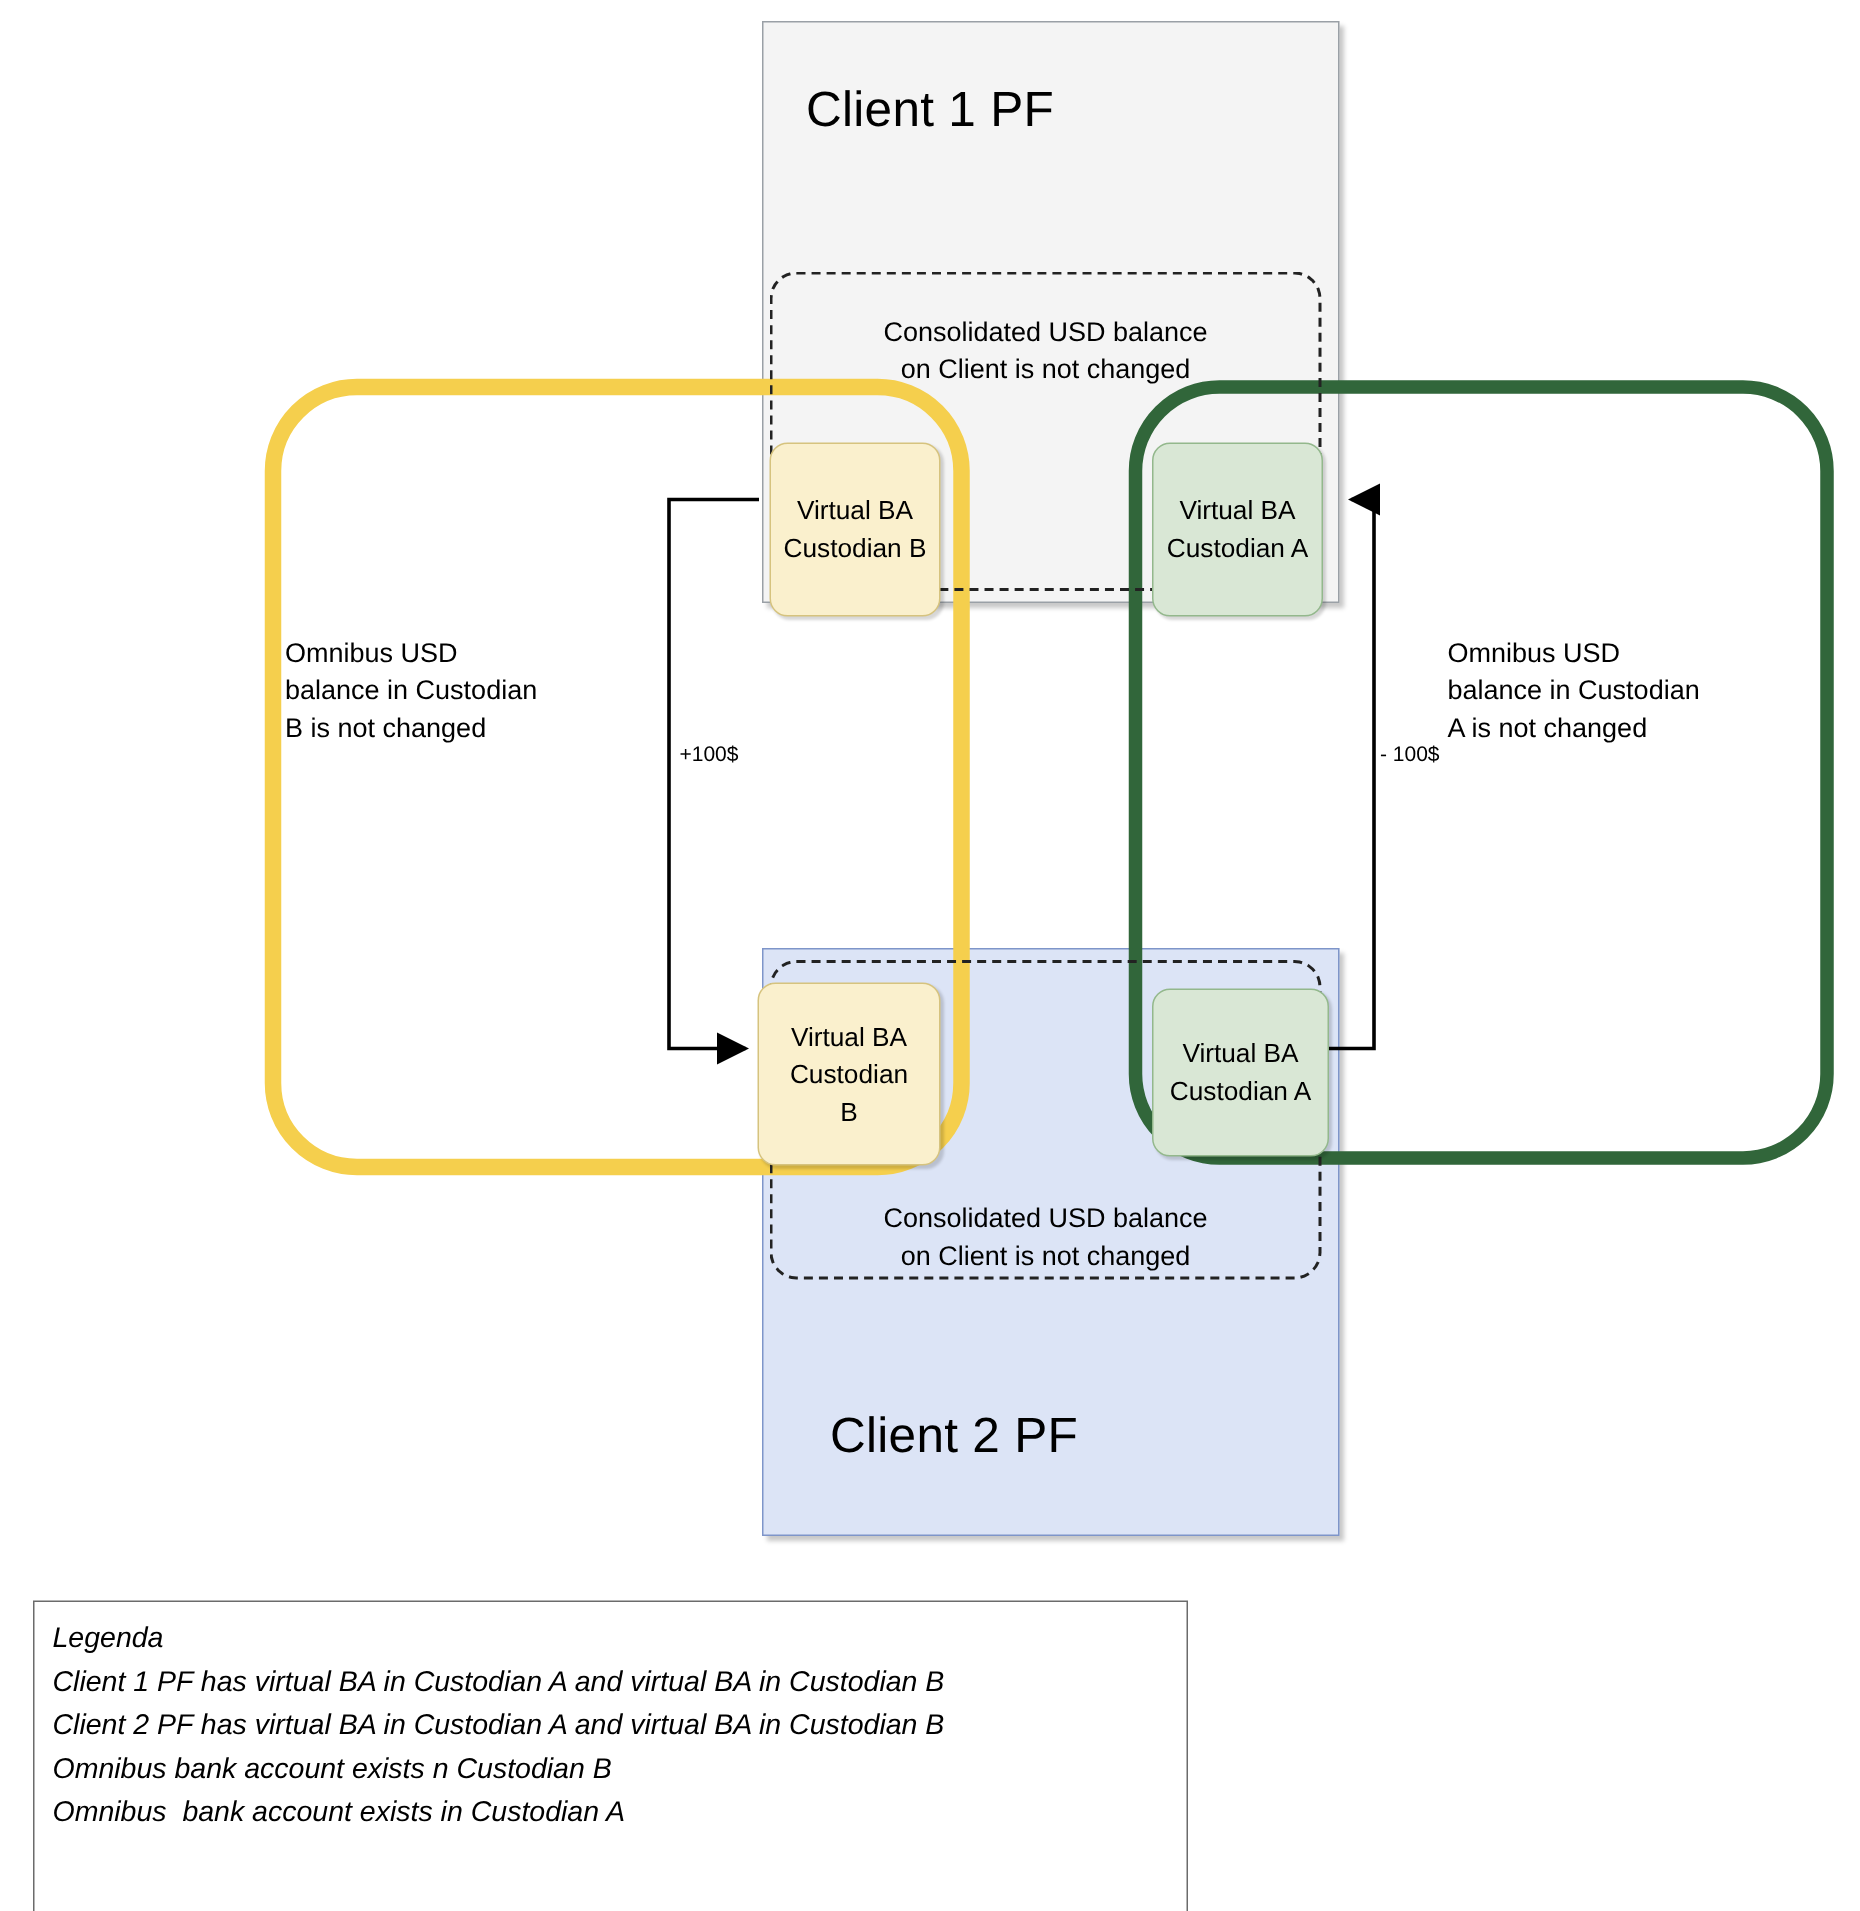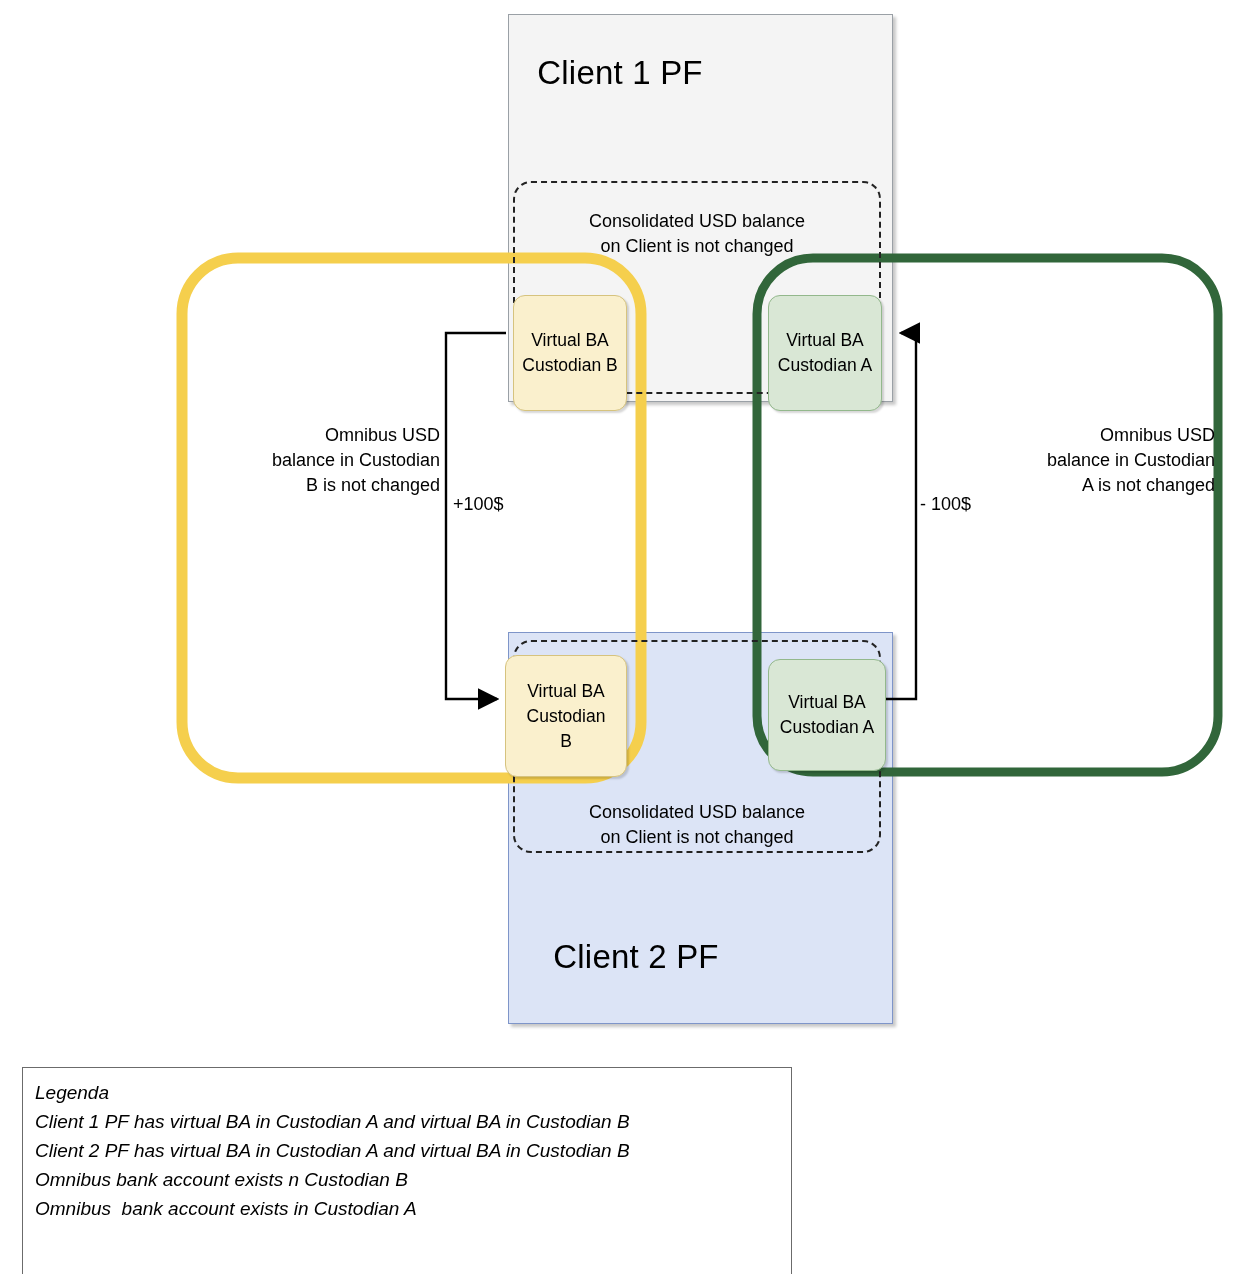--- a/index.html
+++ b/index.html
@@ -92,31 +92,31 @@
 
   #vba-c1-b { left: 513px; top: 278px; width: 114px; height: 116px; }
   #vba-c1-a { left: 768px; top: 278px; width: 114px; height: 116px; }
   #vba-c2-b { left: 505px; top: 638px; width: 122px; height: 122px; }
   #vba-c2-a { left: 768px; top: 642px; width: 118px; height: 112px; }
 
   
   .omni-label {
     position: absolute;
     width: 250px;
-    text-align: right;
+    text-align: left;
     font-size: 18px;
     line-height: 25px;
   }
   #omni-b-label { left: 190px; top: 423px; }
   #omni-a-label { left: 965px; top: 423px; }
 
   
   .amount-label {
     position: absolute;
-    font-size: 18px;
+    font-size: 14px;
     white-space: nowrap;
   }
   #amount-plus { left: 453px; top: 494px; }
   #amount-minus { left: 920px; top: 494px; }
 
   
   #overlay {
     position: absolute;
     left: 0; top: 0;
     width: 1240px; height: 1274px;

